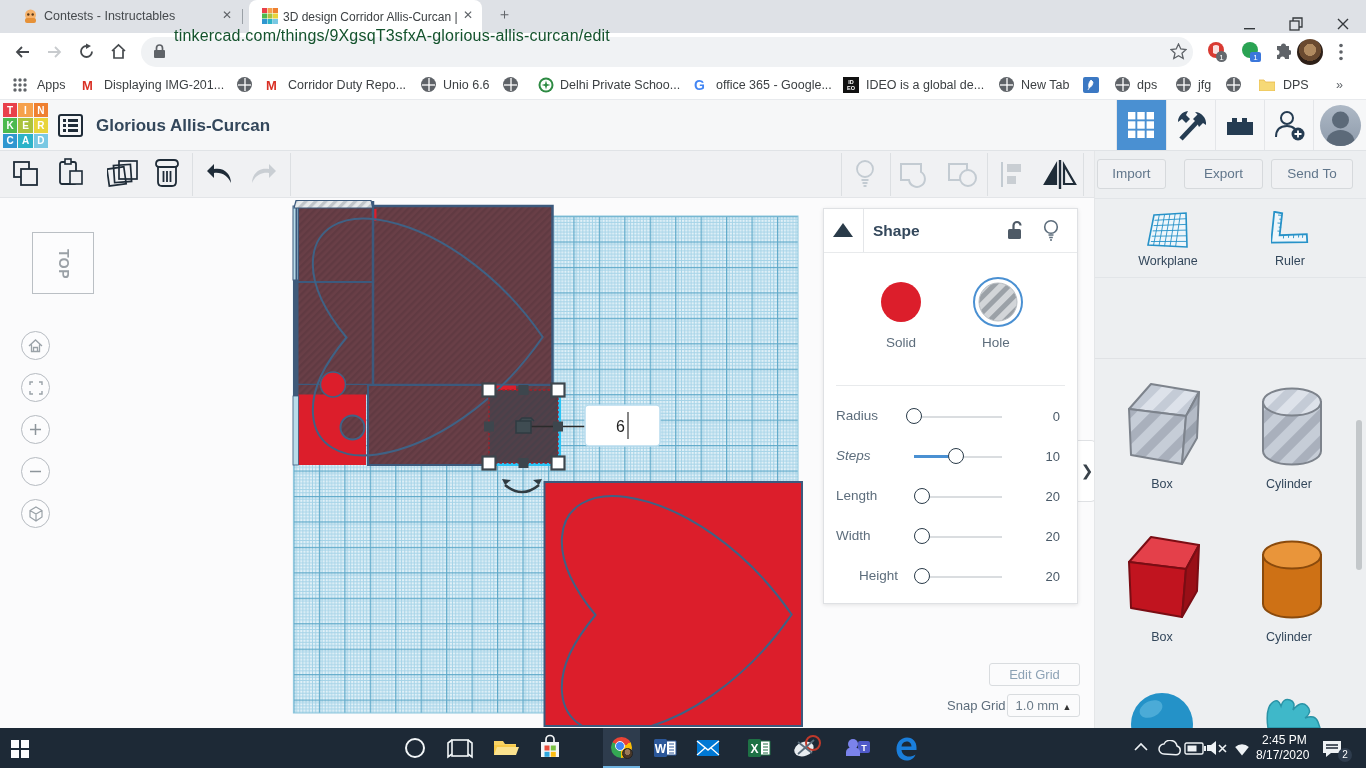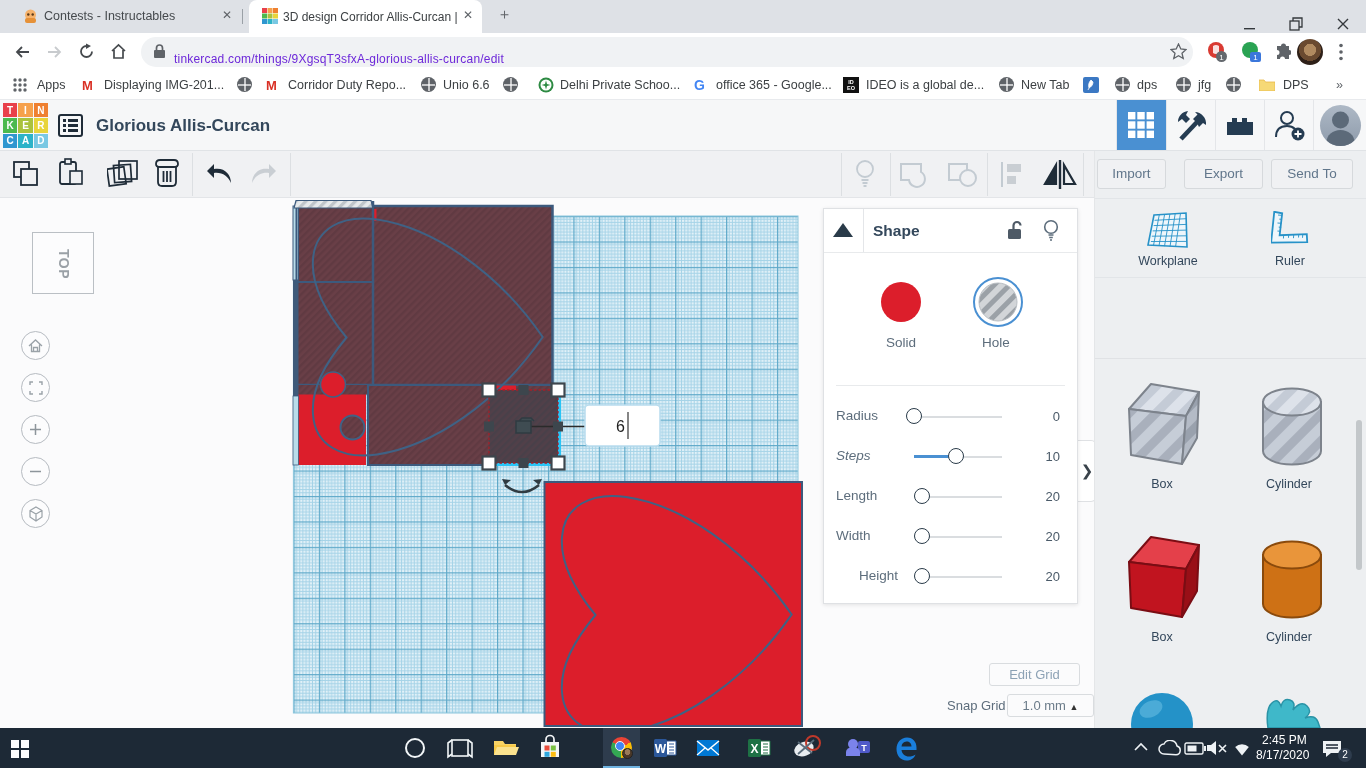--- a/index.html
+++ b/index.html
@@ -4,21 +4,21 @@
 <style>
 * { margin:0; padding:0; box-sizing:border-box; }
 html,body { width:1366px; height:768px; overflow:hidden; font-family:"Liberation Sans", sans-serif; background:#fff;}
 #tabbar { position:absolute; top:0; left:0; width:1366px; height:33px; background:#dee1e6; }
 .tabtxt { position:absolute; top:9px; left:34px; white-space:nowrap; overflow:hidden; font-size:12.5px; }
 #tab2 { position:absolute; left:249px; top:0; width:233px; height:33px; background:#fff; border-radius:8px 8px 0 0; color:#3c4043; }
 #tab1 { position:absolute; left:10px; top:0; width:235px; height:33px; color:#45494d; }
 .tabx { position:absolute; top:8px; font-size:12px; color:#5f6368; }
 #addrbar { position:absolute; top:33px; left:0; width:1366px; height:38px; background:#fff; }
 #urlbox { position:absolute; left:141px; top:37px; width:1052px; height:30px; border-radius:15px; background:#f0f2f4; }
-#urltxt { position:absolute; left:174px; top:52px; font-size:12px; color:#6d28d9; letter-spacing:0.2px;}
+#urltxt { position:absolute; left:174px; top:27px; font-size:16px; color:#14532d; letter-spacing:0.2px;}
 #bookmarks { position:absolute; top:71px; left:0; width:1366px; height:29px; background:#fff; border-bottom:1px solid #e8eaed; }
 .bm { position:absolute; top:78px; font-size:12.5px; color:#3c4043; white-space:nowrap; }
 .globe { position:absolute; top:77px; width:15px; height:15px; border-radius:50%; background:#5f6368; }
 .globe:before { content:""; position:absolute; left:6.5px; top:1px; width:2px; height:13px; background:#fff; opacity:.65;}
 .globe:after { content:""; position:absolute; left:1px; top:6.5px; width:13px; height:2px; background:#fff; opacity:.65;}
 .gmail { position:absolute; top:78px; font-size:13px; font-weight:bold; color:#d93025; }
 #tkheader { position:absolute; top:100px; left:0; width:1366px; height:51px; background:#f6f7f8; border-bottom:1px solid #e0e3e6; }
 #tklogo { position:absolute; left:3px; top:103px; width:45px; height:45px; display:grid; grid-template-columns:repeat(3,1fr); grid-template-rows:repeat(3,1fr); gap:1px; }
 #tklogo div { color:#fff; font-size:10px; font-weight:bold; display:flex; align-items:center; justify-content:center; }
 #tktitle { position:absolute; left:96px; top:116px; font-size:17px; font-weight:bold; color:#33475b; }
@@ -31,21 +31,21 @@
 #topcube span { position:absolute; left:0; top:0; width:62px; height:62px; display:flex; align-items:center; justify-content:center; transform:rotate(90deg); color:#9aa0a6; font-size:14px; font-weight:bold; letter-spacing:0.5px;}
 .viewbtn { position:absolute; left:21px; width:29px; height:29px; border:1px solid #b6bbc1; border-radius:50%; background:#fcfcfd; color:#9aa2a8; display:flex; align-items:center; justify-content:center; z-index:3;}
 #shapepanel { position:absolute; left:823px; top:208px; width:255px; height:396px; background:#fff; border:1px solid #dfe1e4; box-shadow:0 1px 4px rgba(0,0,0,.10); z-index:4;}
 .sp-lbl { position:absolute; font-size:13.5px; color:#5d6d7c; }
 .sp-val { position:absolute; font-size:13px; color:#4a5a68; text-align:right; width:30px;}
 .sp-track { position:absolute; height:2px; background:#dadde0; width:88px;}
 .sp-knob { position:absolute; width:16px; height:16px; border:1.8px solid #2a3b49; border-radius:50%; background:#fff; }
 #chevtab { position:absolute; left:1078px; top:440px; width:19px; height:62px; background:#fff; border:1px solid #dfe1e4; border-left:none; border-radius:0 6px 6px 0; z-index:3; display:flex;align-items:center;justify-content:center; color:#39424a; font-size:15px; }
 #editgrid { position:absolute; left:989px; top:663px; width:91px; height:23px; border:1px solid #d9dcdf; border-radius:3px; background:#fbfbfc; color:#8da2b5; font-size:13px; text-align:center; line-height:21px; z-index:3;}
 #snapgrid { position:absolute; left:947px; top:698px; font-size:13px; color:#5d6d7c; z-index:3;}
-#snapdd { position:absolute; left:1007px; top:694px; width:87px; height:23px; border:1px solid #d9dcdf; border-radius:3px; background:#fbfbfc; color:#6b7b89; font-size:13px; z-index:3; line-height:21px; text-align:center;}
+#snapdd { position:absolute; left:1007px; top:694px; width:73px; height:23px; border:1px solid #d9dcdf; border-radius:3px; background:#fbfbfc; color:#6b7b89; font-size:13px; z-index:3; line-height:21px; text-align:center;}
 #sidebar { position:absolute; top:151px; left:1094px; width:272px; height:577px; background:#edeff1; z-index:5; border-left:1px solid #e4e6e8;}
 .sblbl { position:absolute; font-size:12.5px; color:#33475b; text-align:center; }
 #ddbox { position:absolute; left:10px; top:132px; width:252px; height:64px; background:#f7f8fa; border:1px solid #dcdfe2; border-radius:5px; }
 #taskbar { position:absolute; top:728px; left:0; width:1366px; height:40px; background:#1d2936; z-index:10;}
 #searchbox { position:absolute; left:40px; top:0px; width:338px; height:40px; background:#f3f3f3; border:1px solid #6f777e; color:#4d4d4d; font-size:14px; }
 .tray { color:#fff; position:absolute; font-size:12px; }
 .tbico { position:absolute; top:0; width:40px; height:40px; display:flex; align-items:center; justify-content:center;}
 </style>
 </head>
 <body>

